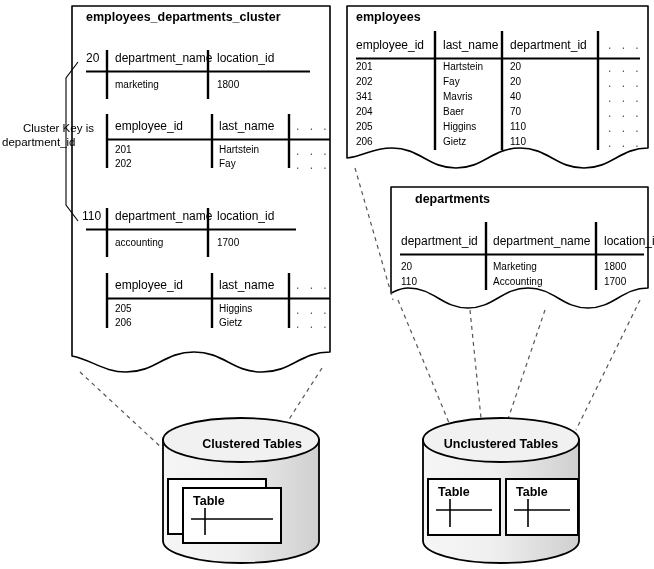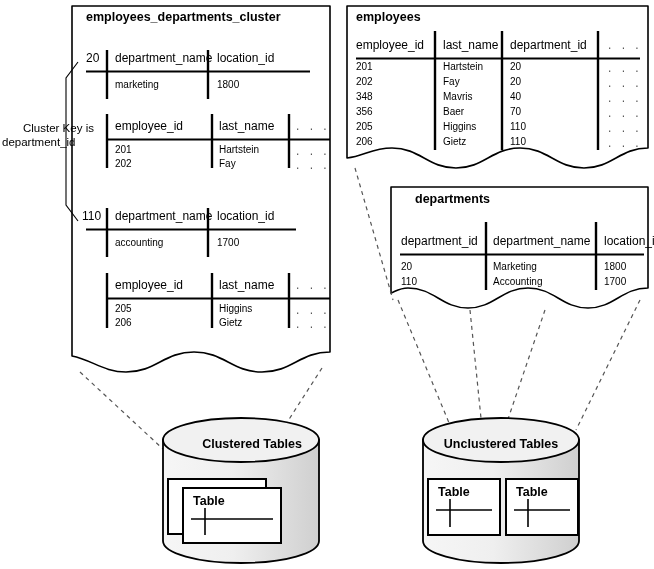--- a/index.html
+++ b/index.html
@@ -175,26 +175,26 @@
   <div class="lbl cell" style="left:356px;top:61px;">201</div>
   <div class="lbl cell" style="left:443px;top:61px;">Hartstein</div>
   <div class="lbl cell" style="left:510px;top:61px;">20</div>
   <div class="lbl dots" style="left:608px;top:61px;">. . .</div>
 
   <div class="lbl cell" style="left:356px;top:76px;">202</div>
   <div class="lbl cell" style="left:443px;top:76px;">Fay</div>
   <div class="lbl cell" style="left:510px;top:76px;">20</div>
   <div class="lbl dots" style="left:608px;top:76px;">. . .</div>
 
-  <div class="lbl cell" style="left:356px;top:91px;">348</div>
+  <div class="lbl cell" style="left:356px;top:91px;">341</div>
   <div class="lbl cell" style="left:443px;top:91px;">Mavris</div>
   <div class="lbl cell" style="left:510px;top:91px;">40</div>
   <div class="lbl dots" style="left:608px;top:91px;">. . .</div>
 
-  <div class="lbl cell" style="left:356px;top:106px;">356</div>
+  <div class="lbl cell" style="left:356px;top:106px;">204</div>
   <div class="lbl cell" style="left:443px;top:106px;">Baer</div>
   <div class="lbl cell" style="left:510px;top:106px;">70</div>
   <div class="lbl dots" style="left:608px;top:106px;">. . .</div>
 
   <div class="lbl cell" style="left:356px;top:121px;">205</div>
   <div class="lbl cell" style="left:443px;top:121px;">Higgins</div>
   <div class="lbl cell" style="left:510px;top:121px;">110</div>
   <div class="lbl dots" style="left:608px;top:121px;">. . .</div>
 
   <div class="lbl cell" style="left:356px;top:136px;">206</div>

